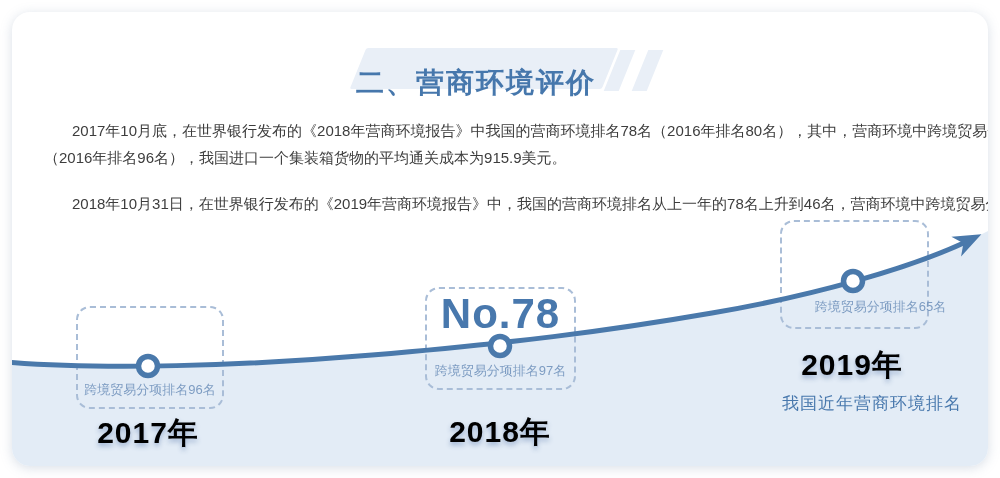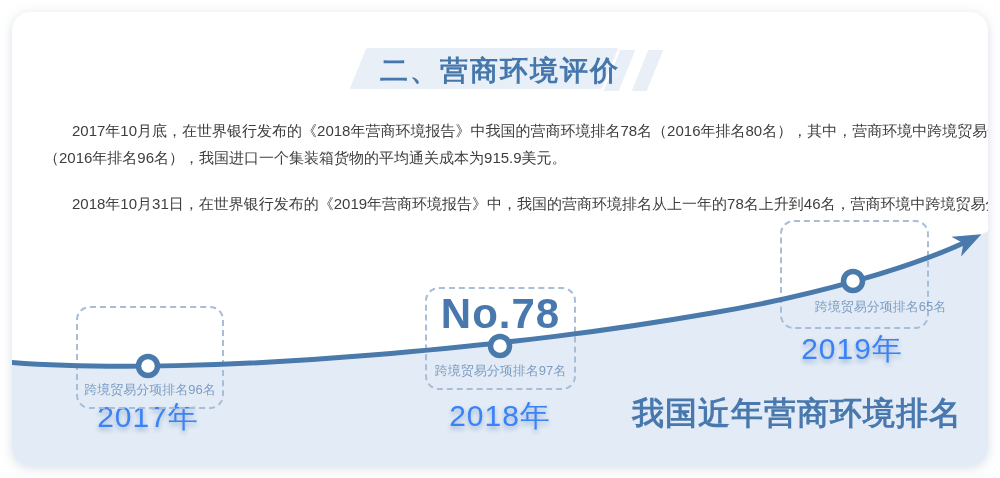--- a/index.html
+++ b/index.html
@@ -19,22 +19,22 @@
     position:absolute;left:346px;top:1px;width:252px;height:41px;
     background:#e9eff7;transform:skewX(-22deg);border-radius:2px;
   }
   .title-slash{
     position:absolute;top:3px;width:15px;height:41px;
     background:#e9eff7;transform:skewX(-22deg);
   }
   .slash-1{left:600px;}
   .slash-2{left:628px;}
   .title-text{
-    position:absolute;left:0;top:5px;width:928px;text-align:center;
-    font-size:28px;font-weight:bold;color:#4677ac;letter-spacing:2px;padding-left:24px;
+    position:absolute;left:0;top:17px;width:928px;text-align:center;
+    font-size:28px;font-weight:bold;color:#4677ac;letter-spacing:2px;
   }
   
   .para{
     position:absolute;left:32px;width:930px;color:#3d3d3d;
     font-size:15px;line-height:27px;
   }
   .para .pline{white-space:nowrap;}
   .para .indent{text-indent:28px;}
   .p1{top:105px;}
   .p2{top:178px;}
@@ -54,30 +54,31 @@
     font-size:42px;font-weight:bold;color:#4878ad;letter-spacing:1px;
   }
   .sub{
     position:absolute;bottom:8px;left:0;width:100%;text-align:center;
     font-size:13px;color:#7d9cc2;white-space:nowrap;
   }
   .box-2019 .sub{bottom:11px;margin-left:26px;}
   
   .year{
     position:absolute;z-index:2;width:170px;text-align:center;
-    font-size:30px;font-weight:normal;color:#3b82f6;letter-spacing:1px;
+    font-size:30px;font-weight:bold;color:#000000;letter-spacing:1px;
     text-shadow:0 3px 5px rgba(150,172,205,.95);
+    margin-top:16px;
   }
   .year-2017{left:51px;top:385px;}
   .year-2018{left:403px;top:384px;}
   .year-2019{left:755px;top:317px;}
   
   .caption{
     position:absolute;z-index:2;right:26px;top:380px;
-    font-size:32px;font-weight:bold;color:#4878ad;letter-spacing:1px;
+    font-size:17px;font-weight:normal;color:#4878ad;letter-spacing:1px;
   }
 </style>
 </head>
 <body>
 
 <div class="card">
 
   <svg class="chart-svg z1" viewBox="0 0 976 454">
     <path d="M -6 350 C 90 358, 230 354, 360 343 C 500 331, 590 320, 700 301 C 800 284, 900 256, 958 228 L 984 215 L 984 460 L -6 460 Z" fill="#e3ecf6"></path>
   </svg>

